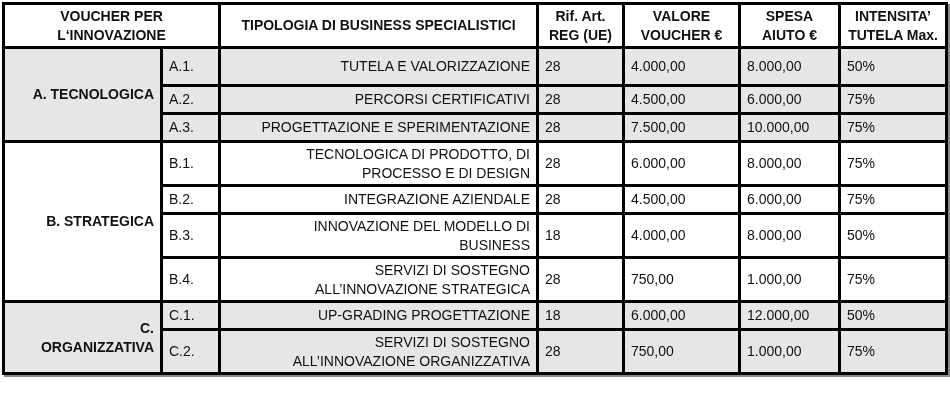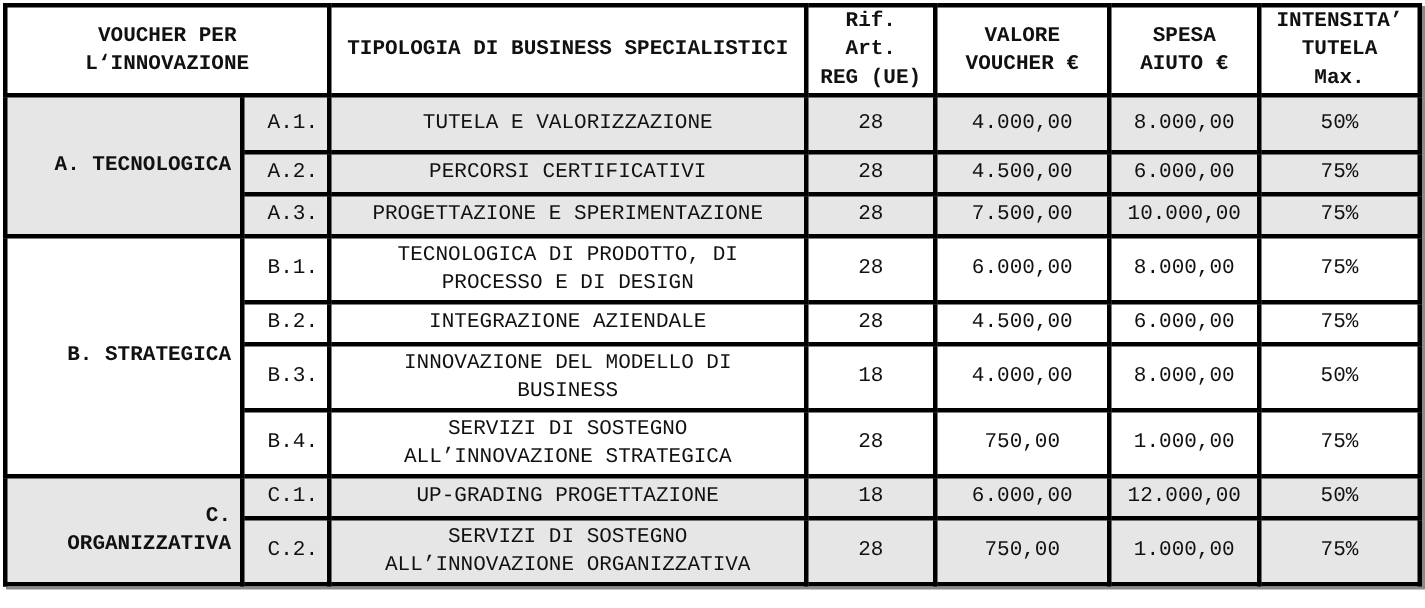--- a/index.html
+++ b/index.html
@@ -3,42 +3,42 @@
 <meta charset="utf-8">
 <style>
   html, body { margin: 0; padding: 0; background: #ffffff; }
   body { width: 950px; height: 405px; overflow: hidden; position: relative; }
   .wrap {
     position: absolute; left: 2px; top: 2px;
     box-shadow: 2px 2px 0 #8a8a8a;
   }
   table {
     border-collapse: collapse;
-    font-family: Liberation Mono, monospace;
+    font-family: Liberation Sans, sans-serif;
     font-size: 14px;
     color: #111;
     table-layout: fixed;
     padding-left: 38px;
   }
   td, th {
     border: 3px solid #000;
     padding: 0 6px;
     line-height: 19px;
   }
   th {
     font-weight: bold;
     text-align: center;
     background: #ffffff;
     height: 41px;
     font-size: 14px;
   }
   td.group { font-weight: bold; text-align: right; }
-  td.code { text-align: right; }
-  td.desc { text-align: center; }
-  td.num { text-align: center; }
+  td.code { text-align: left; }
+  td.desc { text-align: right; }
+  td.num { text-align: left; }
   tr.gray td { background: #e6e6e6; }
   tr.white td { background: #ffffff; }
   tr.h2 td { height: 25px; }
   tr.h3 td { height: 41px; }
 </style>
 </head>
 <body>
 
 <div class="wrap">
 <table>

